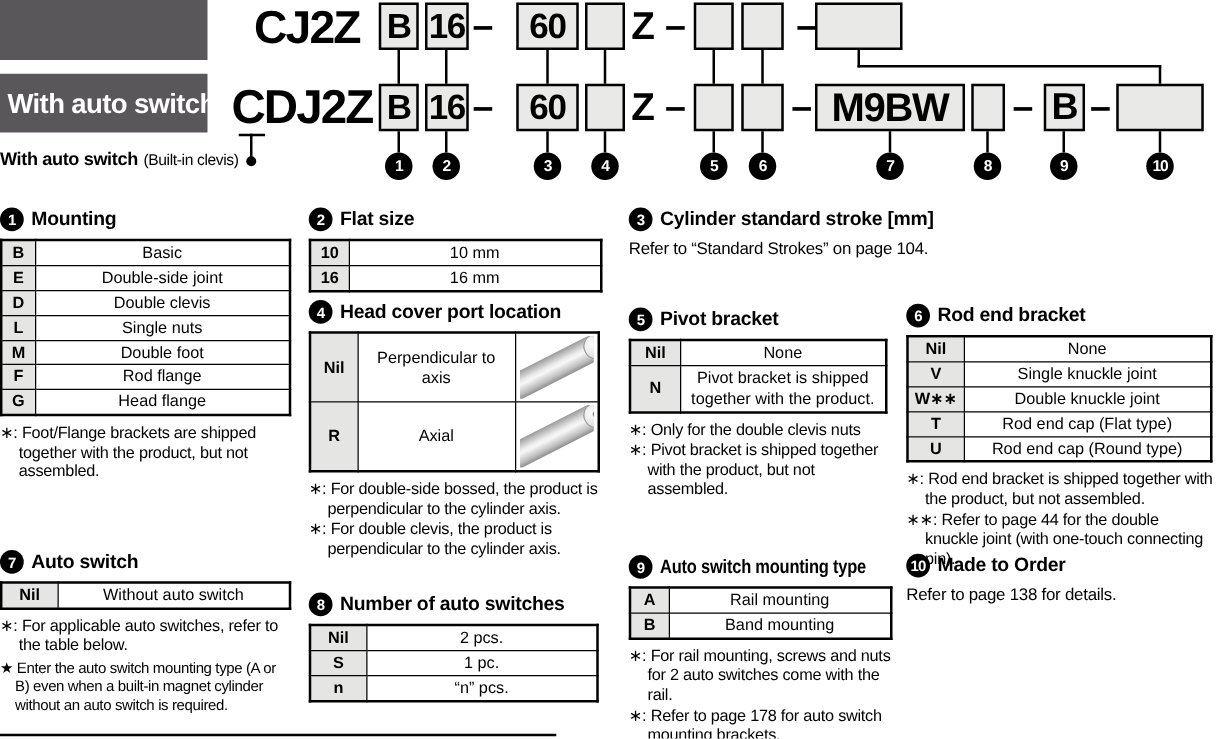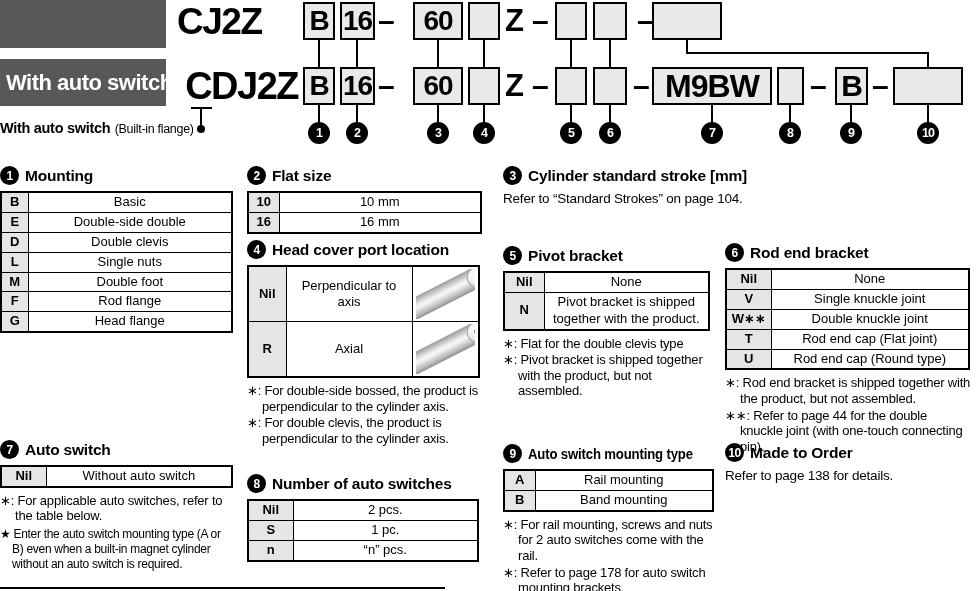--- a/index.html
+++ b/index.html
@@ -64,21 +64,21 @@
 </head>
 <body>
 
 <div id="page">
 
   <div class="gbar" style="left:0;top:0;width:166px;height:48px;"></div>
   <div class="gbar" style="left:0;top:59px;width:166px;height:47px;">
     <span class="gbar-label">With auto switch</span>
   </div>
 
-  <div class="mtext" style="left:177px;top:3px;width:105px;text-align:left;font-size:37px;line-height:38px;">CJ2Z</div>
+  <div class="mtext" style="left:193px;top:3px;width:105px;text-align:center;font-size:37px;line-height:38px;">CJ2Z</div>
   <div class="mbox" style="left:303px;top:2px;width:32px;height:38px;">B</div>
   <div class="mbox" style="left:340px;top:2px;width:35px;height:38px;">16</div>
   <div class="dash" style="left:378px;top:2px;">–</div>
   <div class="mbox" style="left:413px;top:2px;width:50px;height:38px;">60</div>
   <div class="mbox" style="left:468px;top:2px;width:32px;height:38px;"></div>
   <div class="zlet" style="left:505px;top:2px;">Z</div>
   <div class="dash" style="left:532px;top:2px;">–</div>
   <div class="mbox" style="left:555px;top:2px;width:32px;height:38px;"></div>
   <div class="mbox" style="left:593px;top:2px;width:34px;height:38px;"></div>
   <div class="dash" style="left:637px;top:2px;">–</div>
@@ -133,41 +133,41 @@
   <div class="dcirc" style="left:701px;">7</div>
   <div class="dcirc" style="left:779px;">8</div>
   <div class="dcirc" style="left:840px;">9</div>
   <div class="dcirc" style="left:917px;">10</div>
 
   <div class="hl" style="left:191px;top:107px;width:21px;"></div>
   <div class="vl" style="left:200px;top:107px;height:22px;"></div>
   <div class="dot" style="left:197px;top:125px;"></div>
   <div class="magnote">
     <span class="b">With auto switch</span>
-    <span class="n">(Built-in flange)</span>
+    <span class="n">(Built-in clevis)</span>
   </div>
 
   <div class="section" style="left:0;top:166px;width:233px;">
     <div class="sec-head">
       <span class="ncirc">1</span>
       <span class="sec-title">Mounting</span>
     </div>
     <table class="tbl" style="width:233px;">
       <colgroup>
           <col style="width:27px">
           <col>
         </colgroup>
         <tbody>
           <tr>
             <td class="c">B</td>
             <td class="d">Basic</td>
           </tr>
           <tr>
             <td class="c">E</td>
-            <td class="d">Double-side double</td>
+            <td class="d">Double-side joint</td>
           </tr>
           <tr>
             <td class="c">D</td>
             <td class="d">Double clevis</td>
           </tr>
           <tr>
             <td class="c">L</td>
             <td class="d">Single nuts</td>
           </tr>
           <tr>
@@ -177,20 +177,23 @@
           <tr>
             <td class="c">F</td>
             <td class="d">Rod flange</td>
           </tr>
           <tr>
             <td class="c">G</td>
             <td class="d">Head flange</td>
           </tr>
         </tbody>
     </table>
+    <div class="fns">
+        <div class="fn">∗: Foot/Flange brackets are shipped together with the product, but not assembled.</div>
+      </div>
   </div>
 
   <div class="section" style="left:247px;top:166px;width:235px;">
     <div class="sec-head">
       <span class="ncirc">2</span>
       <span class="sec-title">Flat size</span>
     </div>
     <table class="tbl" style="width:235px;">
       <colgroup>
           <col style="width:31px">
@@ -270,21 +273,21 @@
             <td class="c">Nil</td>
             <td class="d">None</td>
           </tr>
           <tr>
             <td class="c">N</td>
             <td class="d">Pivot bracket is shipped together with the product.</td>
           </tr>
         </tbody>
     </table>
     <div class="fns">
-        <div class="fn">∗: Flat for the double clevis type</div>
+        <div class="fn">∗: Only for the double clevis nuts</div>
         <div class="fn">∗: Pivot bracket is shipped together with the product, but not assembled.</div>
       </div>
   </div>
 
   <div class="section" style="left:725px;top:243px;width:248px;">
     <div class="sec-head">
       <span class="ncirc">6</span>
       <span class="sec-title">Rod end bracket</span>
     </div>
     <table class="tbl" style="width:245px;">
@@ -300,21 +303,21 @@
           <tr>
             <td class="c">V</td>
             <td class="d">Single knuckle joint</td>
           </tr>
           <tr>
             <td class="c">W∗∗</td>
             <td class="d">Double knuckle joint</td>
           </tr>
           <tr>
             <td class="c">T</td>
-            <td class="d">Rod end cap (Flat joint)</td>
+            <td class="d">Rod end cap (Flat type)</td>
           </tr>
           <tr>
             <td class="c">U</td>
             <td class="d">Rod end cap (Round type)</td>
           </tr>
         </tbody>
     </table>
     <div class="fns">
         <div class="fn">∗: Rod end bracket is shipped together with the product, but not assembled.</div>
         <div class="fn">∗∗: Refer to page 44 for the double knuckle joint (with one-touch connecting pin).</div>

